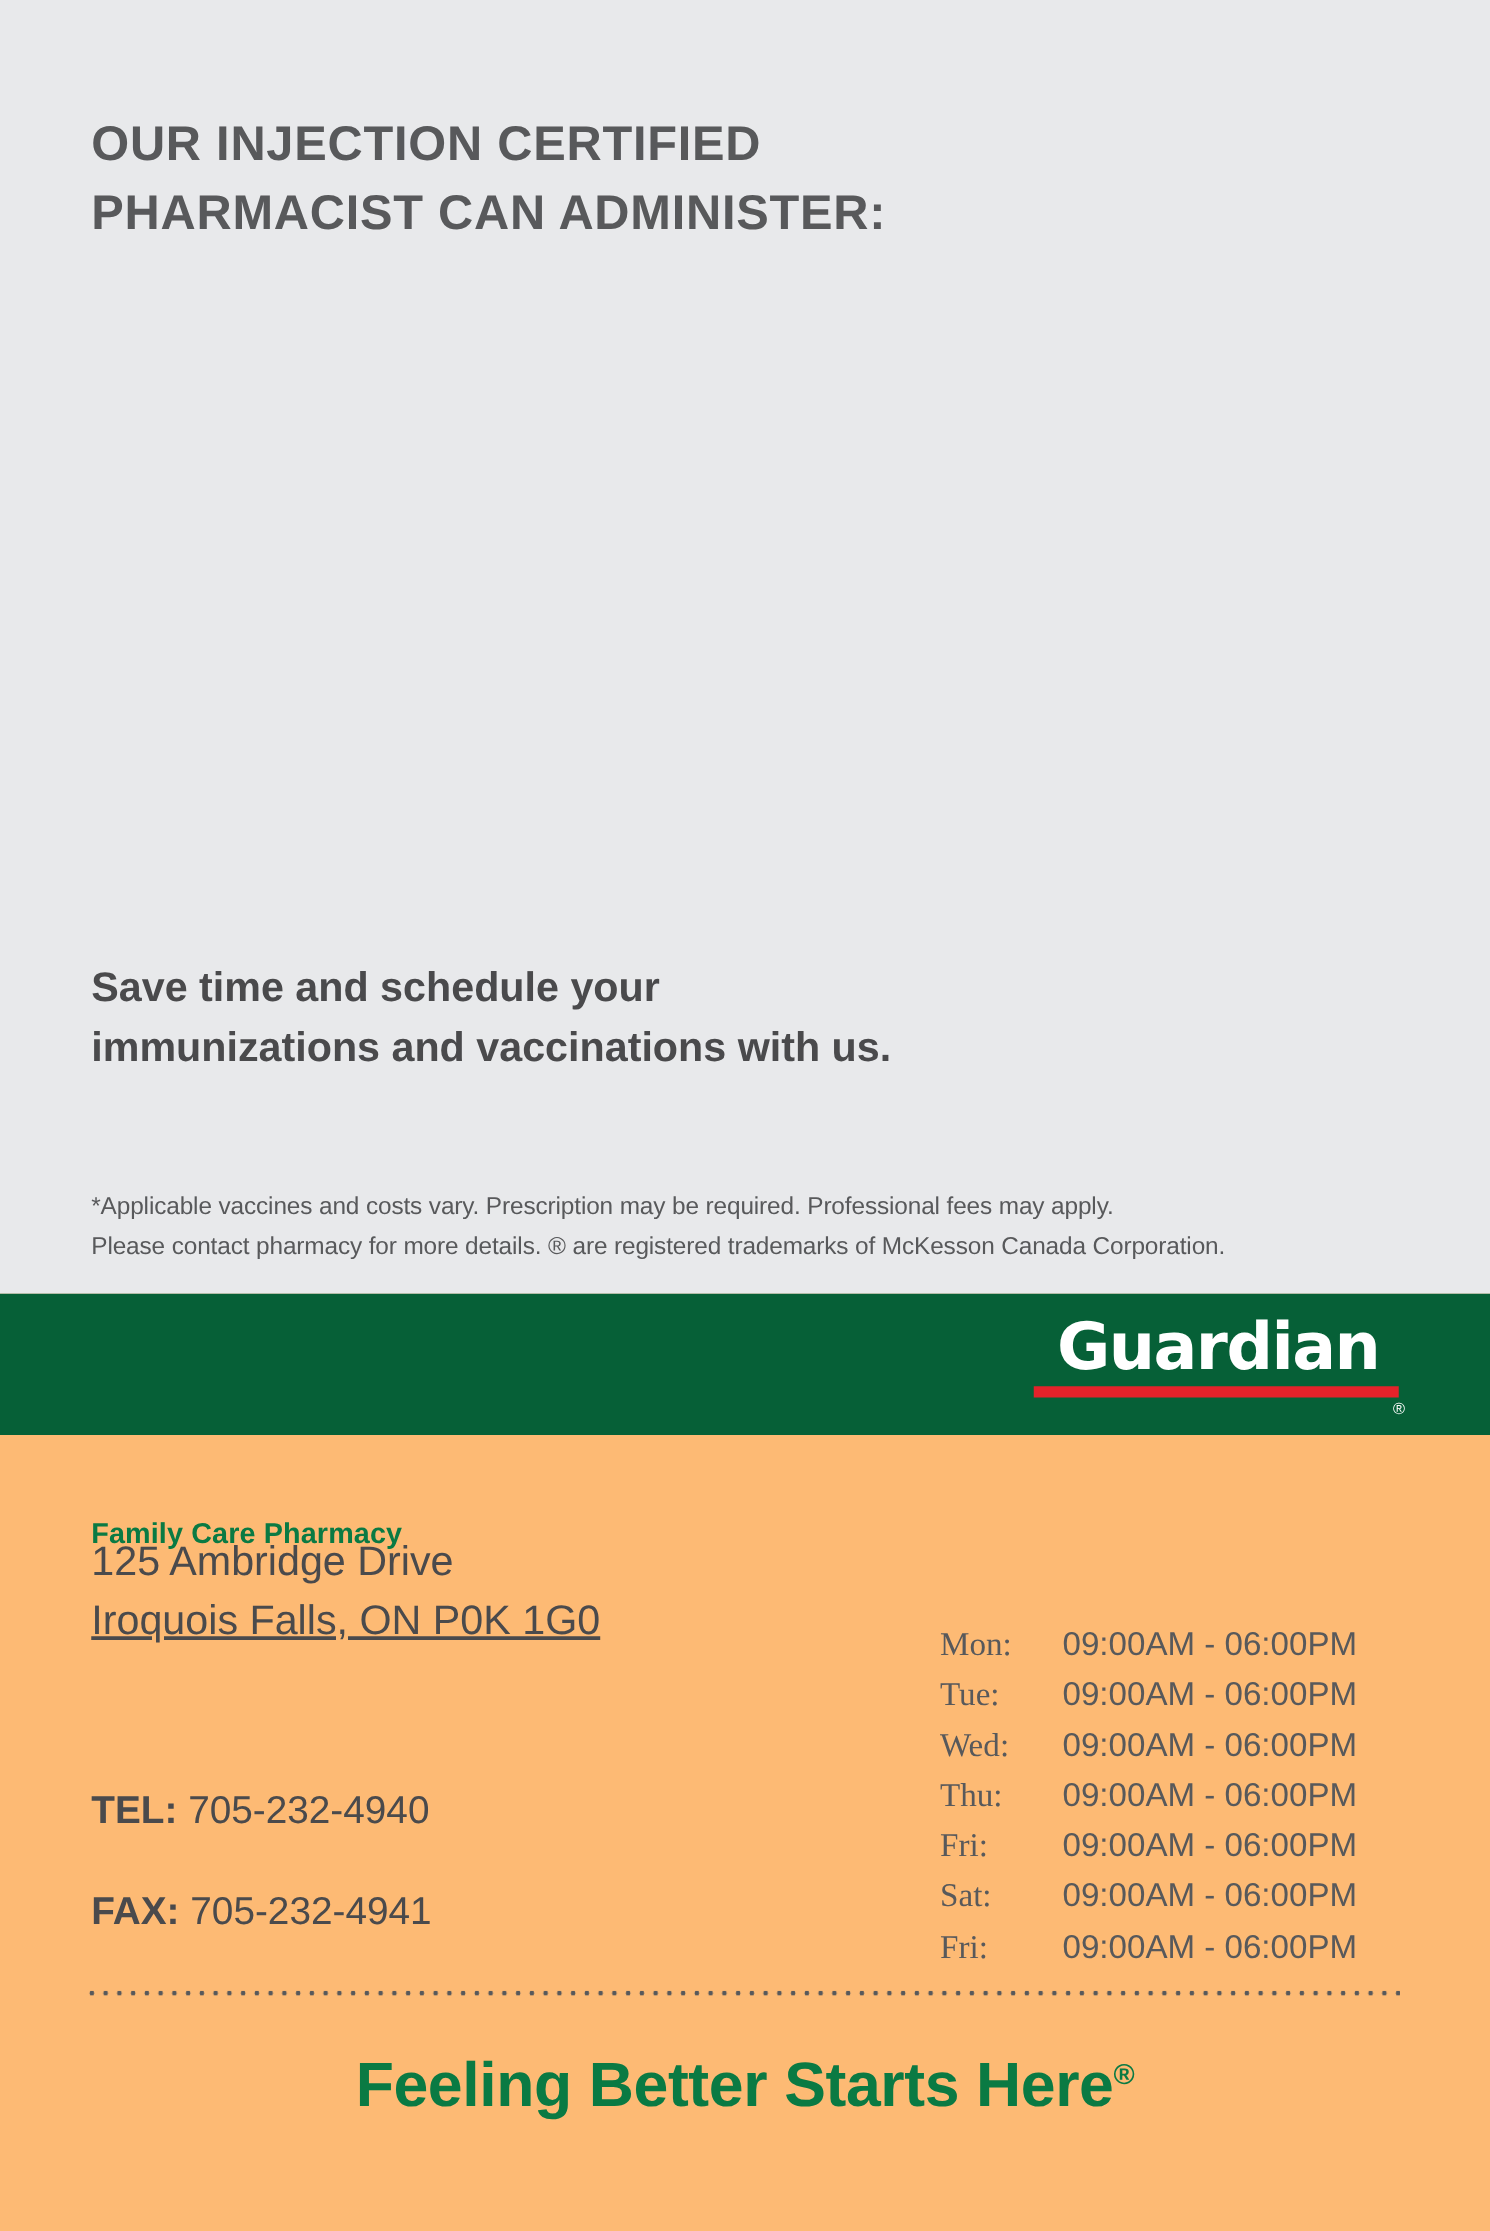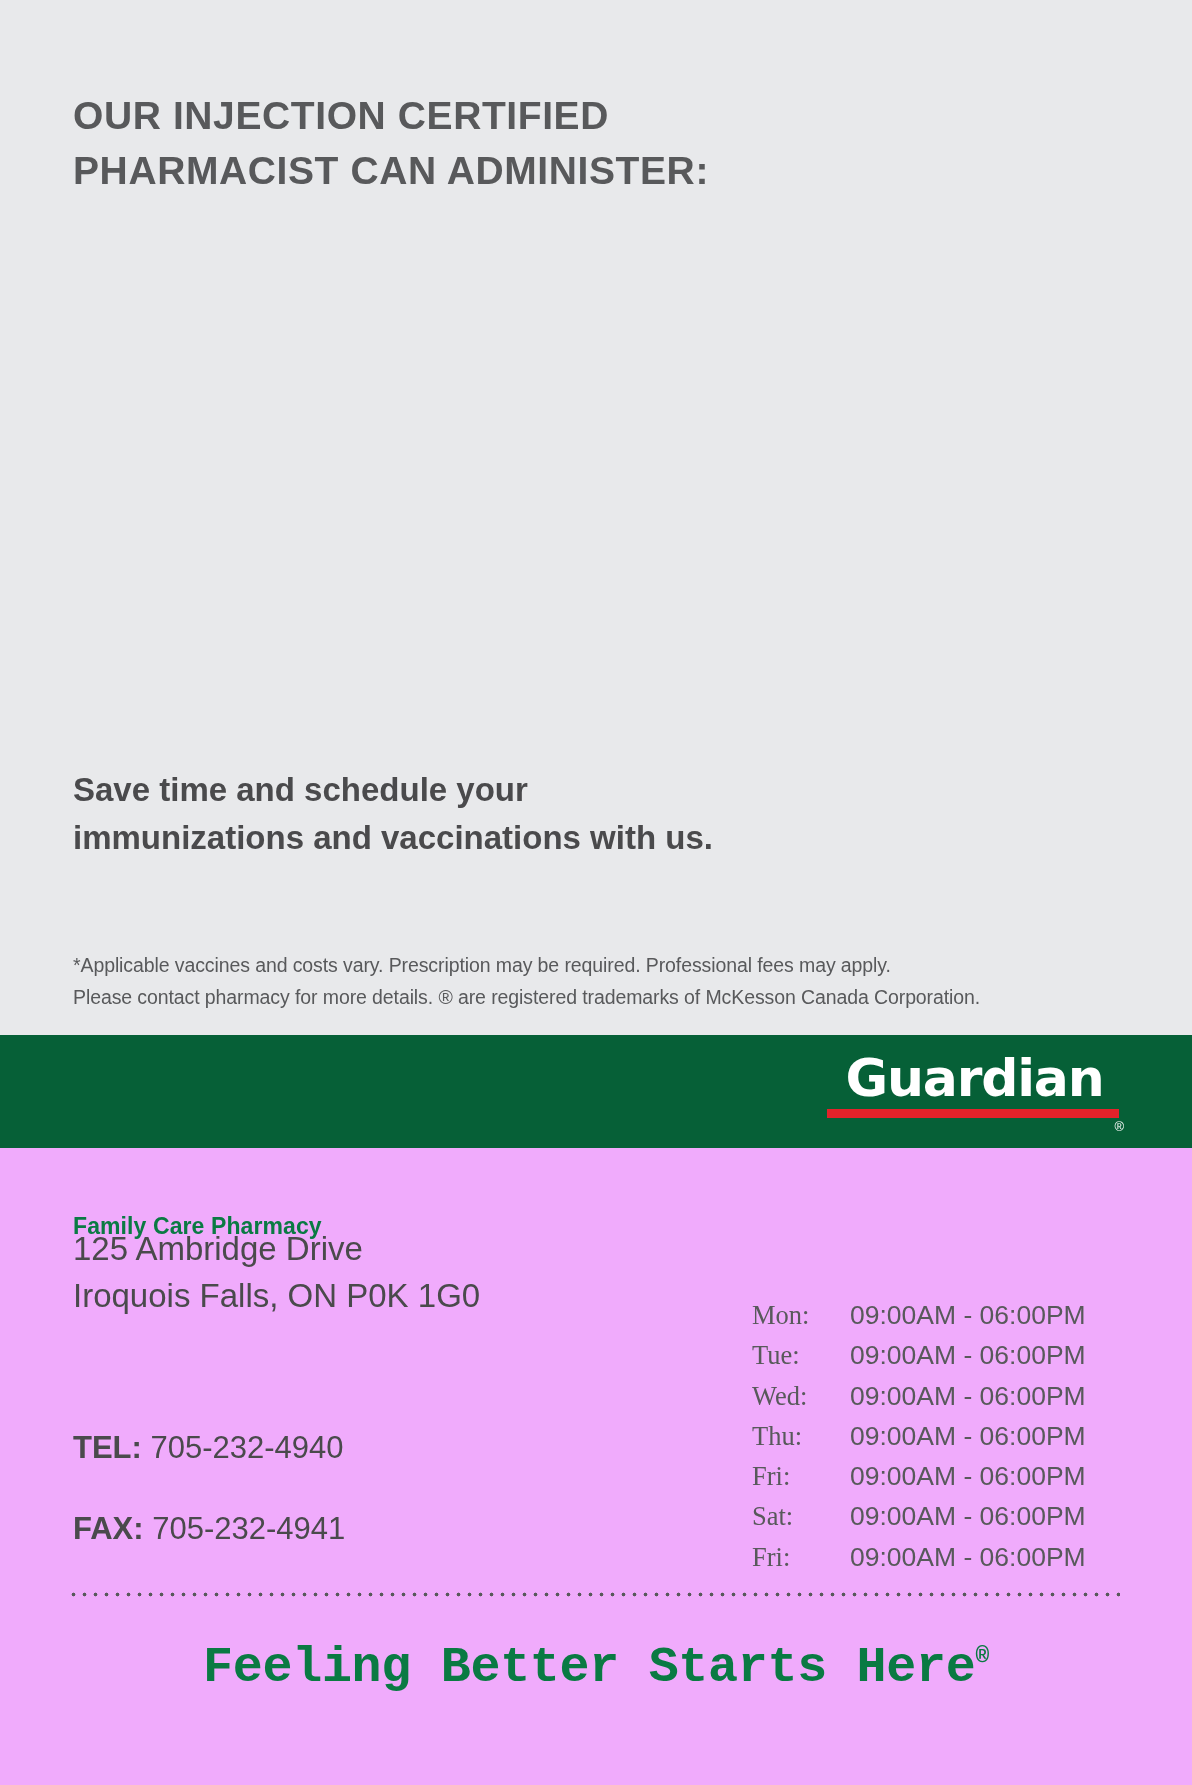--- a/index.html
+++ b/index.html
@@ -11,21 +11,21 @@
     height: 1785px;
     background: #ffffff;
     font-family: "Liberation Sans", sans-serif;
     -webkit-font-smoothing: antialiased;
   }
   .page {
     position: relative;
     width: 1192px;
     height: 1785px;
     overflow: hidden;
-    background: #f0abfc;
+    background: #fdba74;
   }
 
   
   .top-panel {
     position: absolute;
     left: 0;
     top: 0;
     width: 1192px;
     height: 1035px;
     background: #e8e9eb;
@@ -119,21 +119,21 @@
     letter-spacing: 0.1px;
   }
   .store-address {
     position: absolute;
     left: 73px;
     top: 1226px;
     color: #4a4a4c;
     font-size: 33px;
     line-height: 1.42;
   }
-  .store-address .l2 { display: block; }
+  .store-address .l2 { display: block; text-decoration: underline; }
 
   .store-phones {
     position: absolute;
     left: 73px;
     top: 1390px;
     color: #4a4a4c;
     font-size: 31px;
     line-height: 1.44;
   }
   .store-phones .lbl { font-weight: bold; }
@@ -177,21 +177,20 @@
   .tagline {
     position: absolute;
     left: 0;
     top: 1639px;
     width: 1192px;
     text-align: center;
     color: #0a7a43;
     font-size: 50px;
     font-weight: bold;
     letter-spacing: -0.3px;
-    font-family: Liberation Mono, monospace;
   }
   .tagline .reg {
     font-size: 23px;
     vertical-align: super;
   }
 </style>
 </head>
 <body>
 
 <div class="page">

